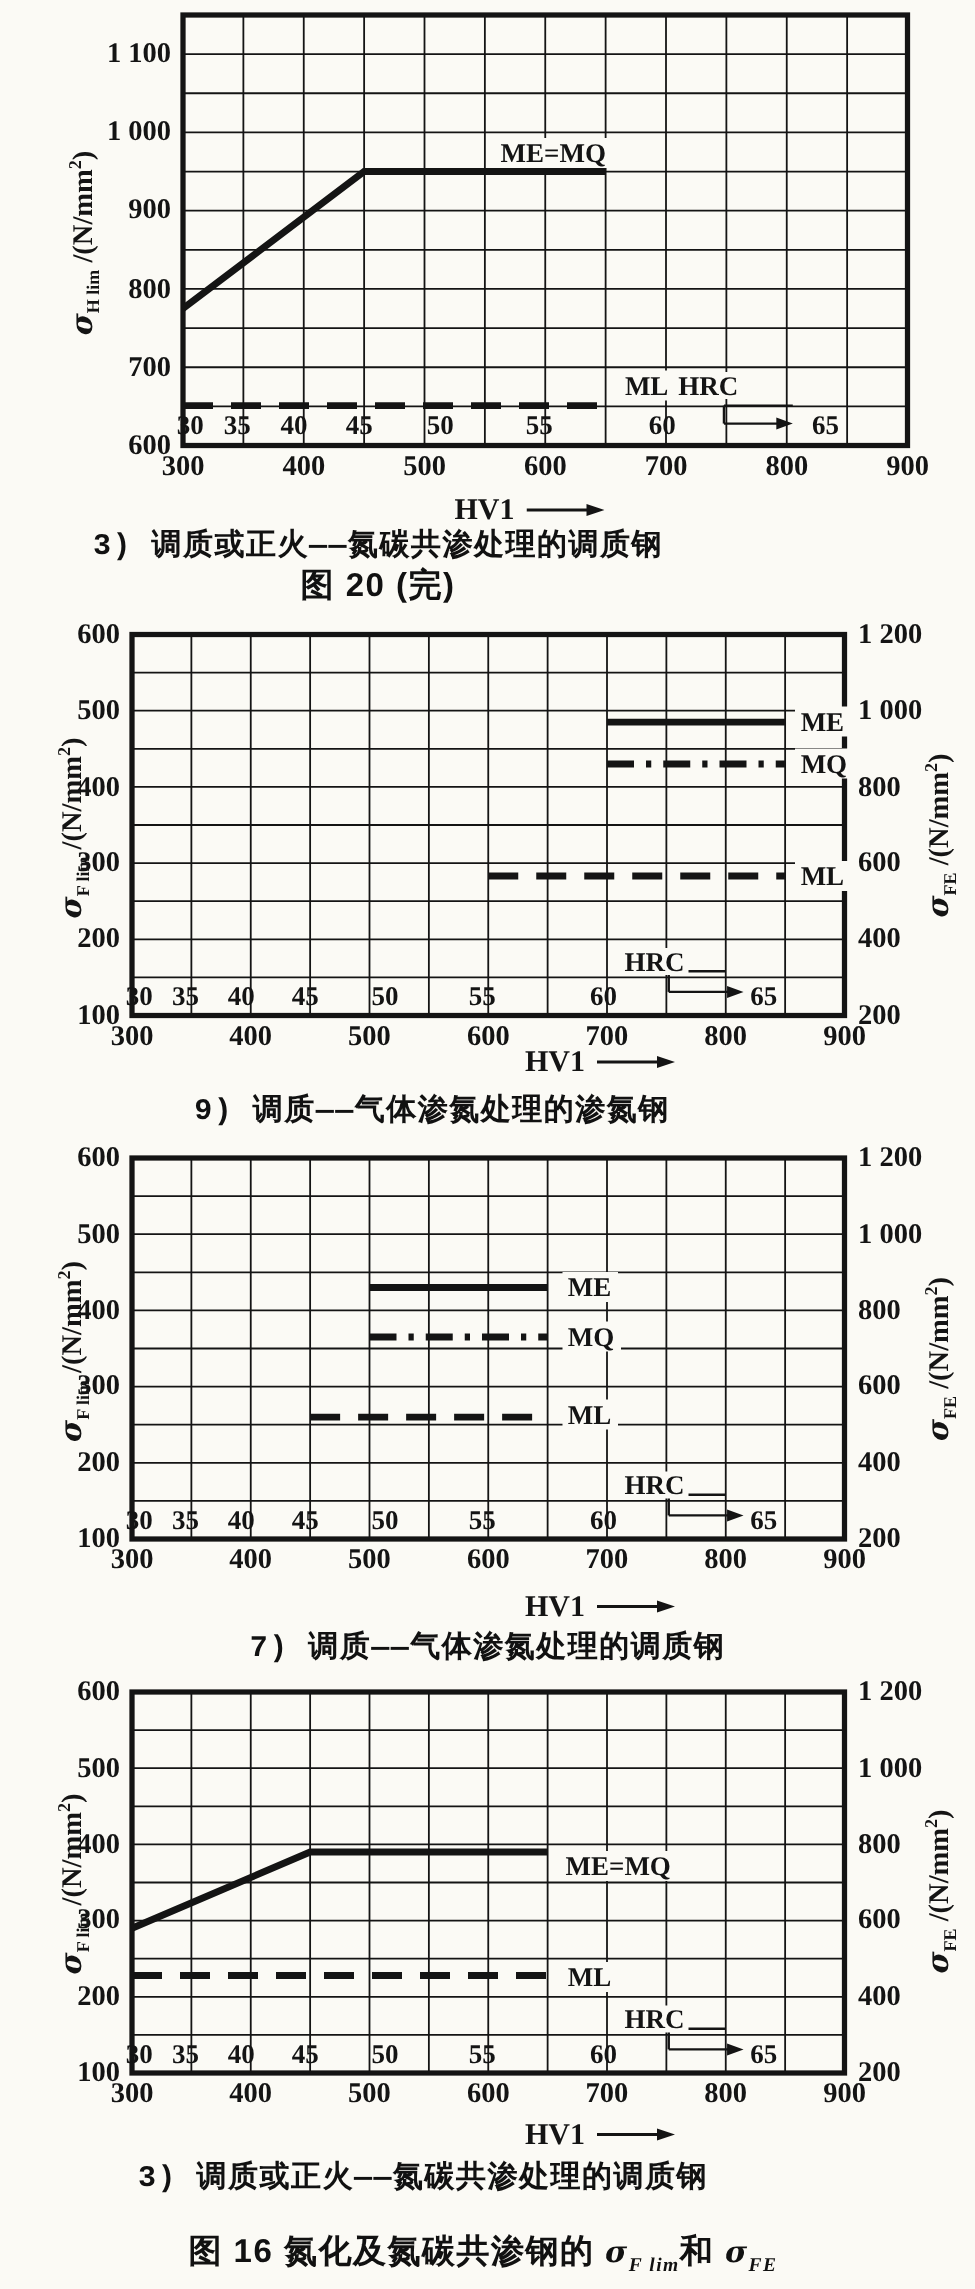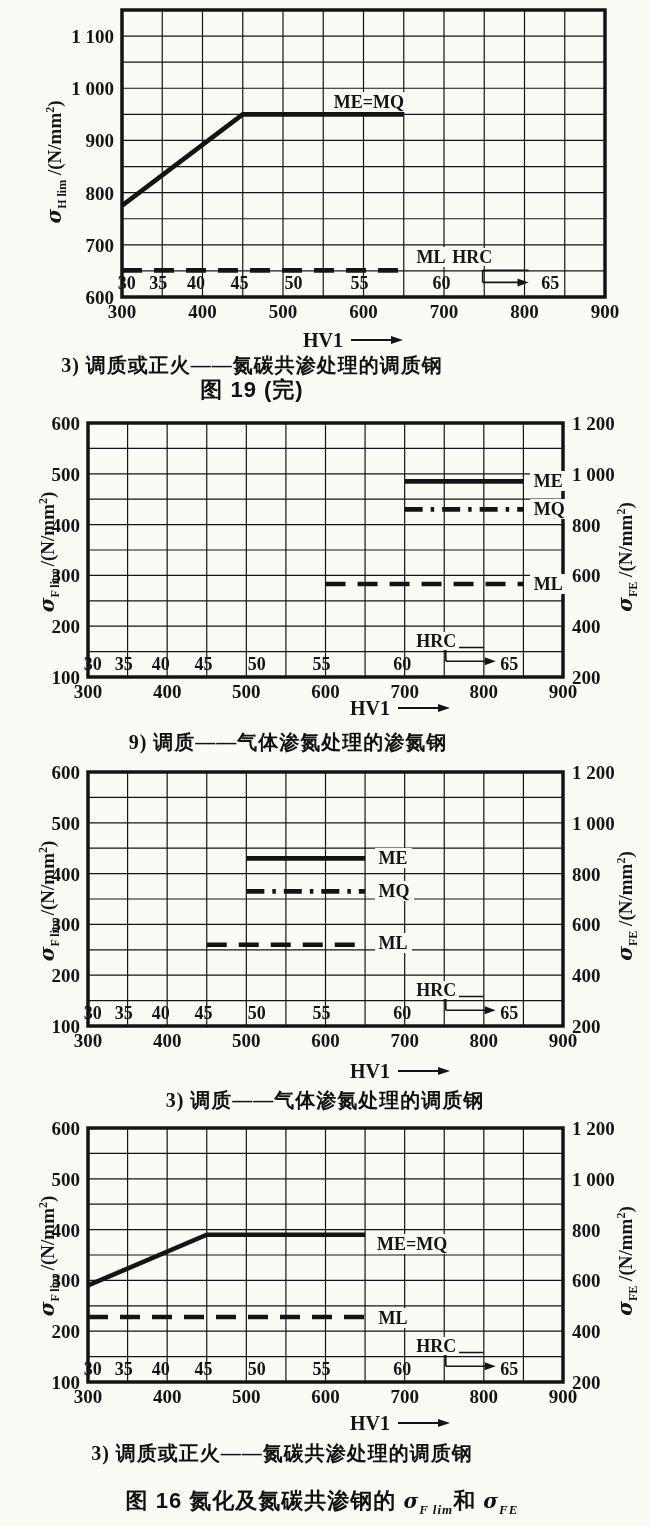--- a/index.html
+++ b/index.html
@@ -33,21 +33,21 @@
   }
   .ytitle sub{font-size:12px;font-style:normal;}
   .ytitle sup{font-size:12px;}
   .hv1{
     position:absolute;transform:translate(0,-50%);
     display:flex;align-items:center;gap:8px;
     font-size:20px;font-weight:bold;white-space:nowrap;line-height:1;
   }
   .caption{
     position:absolute;transform:translate(-50%,-50%);
-    font-family:Liberation Serif, serif;
+    font-family:Liberation Mono, monospace;
     font-weight:bold;font-size:20px;letter-spacing:1px;
     white-space:nowrap;color:#111;line-height:1;
   }
   .figcaption{
     position:absolute;transform:translate(-50%,-50%);
     font-family:"Liberation Sans","DejaVu Sans",sans-serif;
     font-weight:bold;font-size:22px;letter-spacing:1px;
     white-space:nowrap;color:#111;line-height:1;
   }
   .figcaption sub{font-size:13px;font-style:italic;font-family:"Liberation Serif",serif;}
@@ -321,17 +321,17 @@
   </div>
 <div class="hv1" style="left:350px;top:1423px;">
     <span>HV1</span>
     <svg width="52" height="12">
       <line x1="0" y1="6" x2="41" y2="6" stroke="#141414" stroke-width="2"></line>
       <polygon points="40,2 52,6 40,10" fill="#141414"></polygon>
     </svg>
   </div>
 
 <div class="caption" style="left:252px;top:365px;">3) 调质或正火——氮碳共渗处理的调质钢</div>
-<div class="figcaption" style="left:252px;top:390px;">图 19 (完)</div>
+<div class="figcaption" style="left:252px;top:390px;">图 20 (完)</div>
 <div class="caption" style="left:288px;top:742px;">9) 调质——气体渗氮处理的渗氮钢</div>
-<div class="caption" style="left:325px;top:1100px;">3) 调质——气体渗氮处理的调质钢</div>
+<div class="caption" style="left:325px;top:1100px;">7) 调质——气体渗氮处理的调质钢</div>
 <div class="caption" style="left:282px;top:1453px;">3) 调质或正火——氮碳共渗处理的调质钢</div>
 <div class="figcaption" style="left:322px;top:1503px;"><span>图 16  氮化及氮碳共渗钢的 </span><span class="sig">σ</span><sub>F lim</sub><span>和 </span><span class="sig">σ</span><sub>FE</sub></div>
 
 </body></html>

